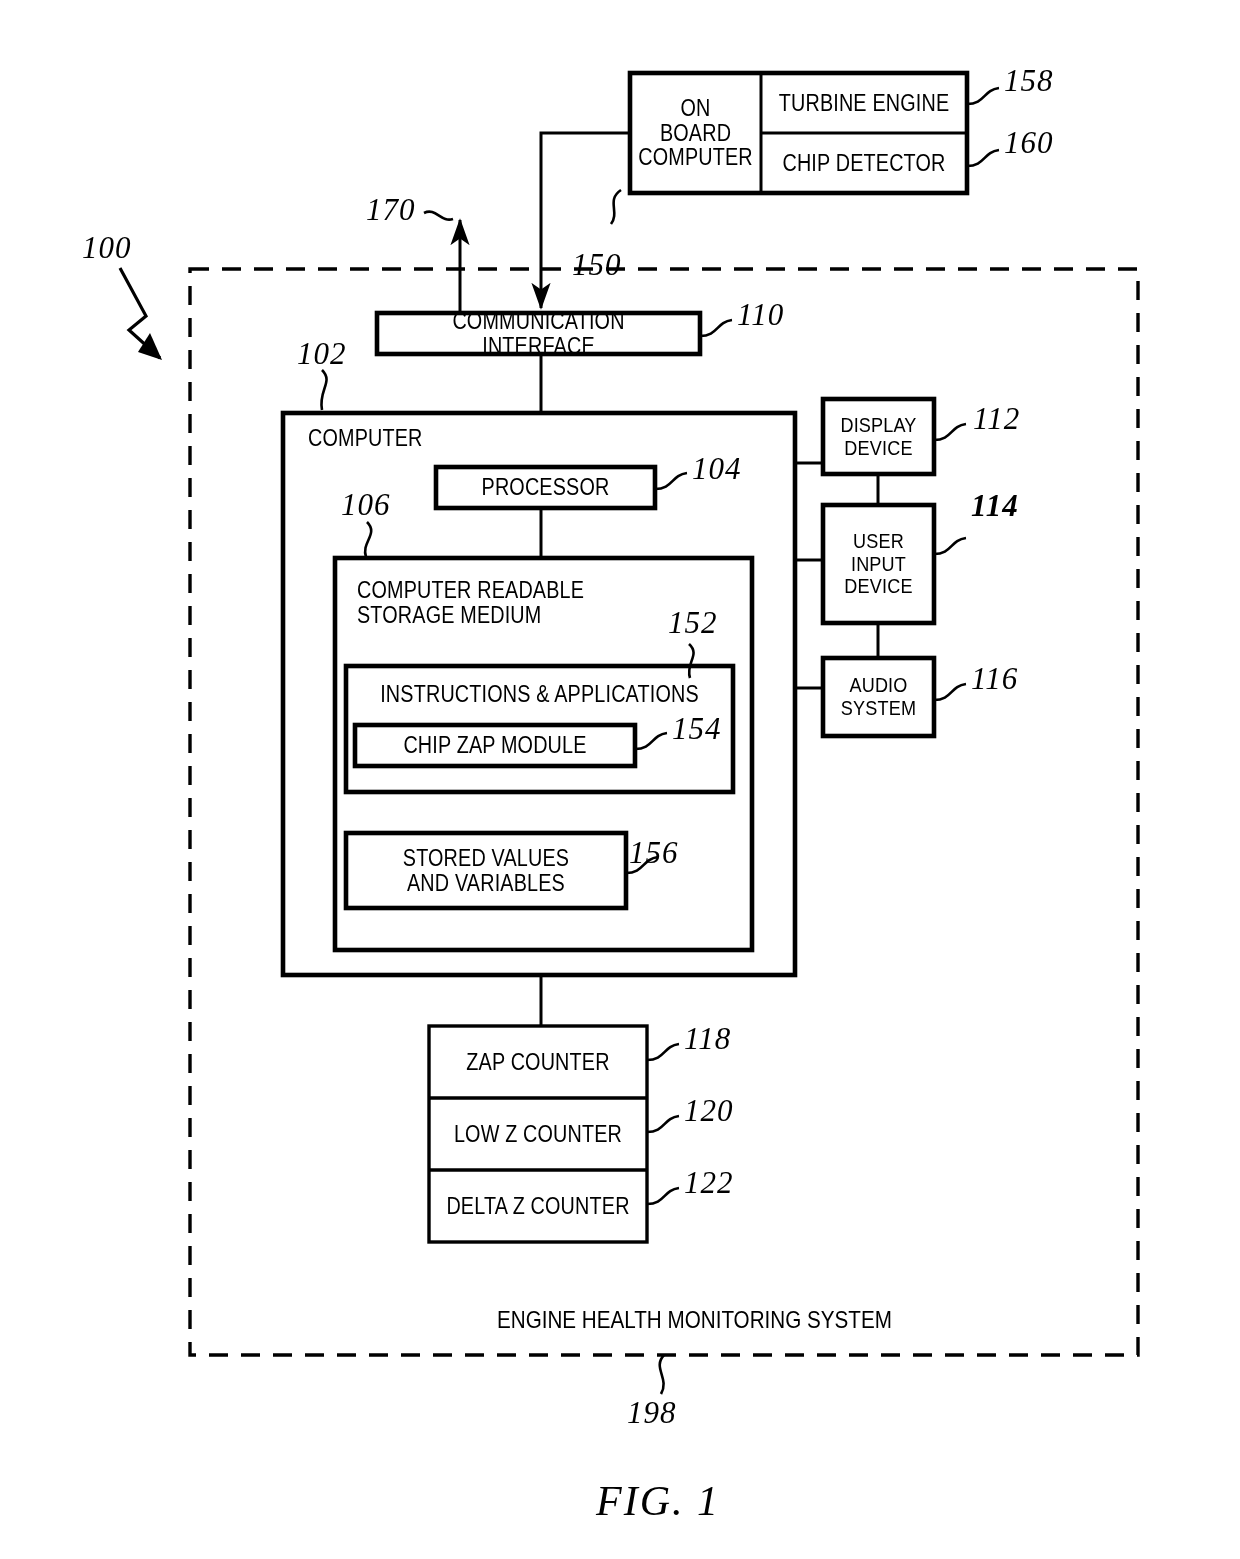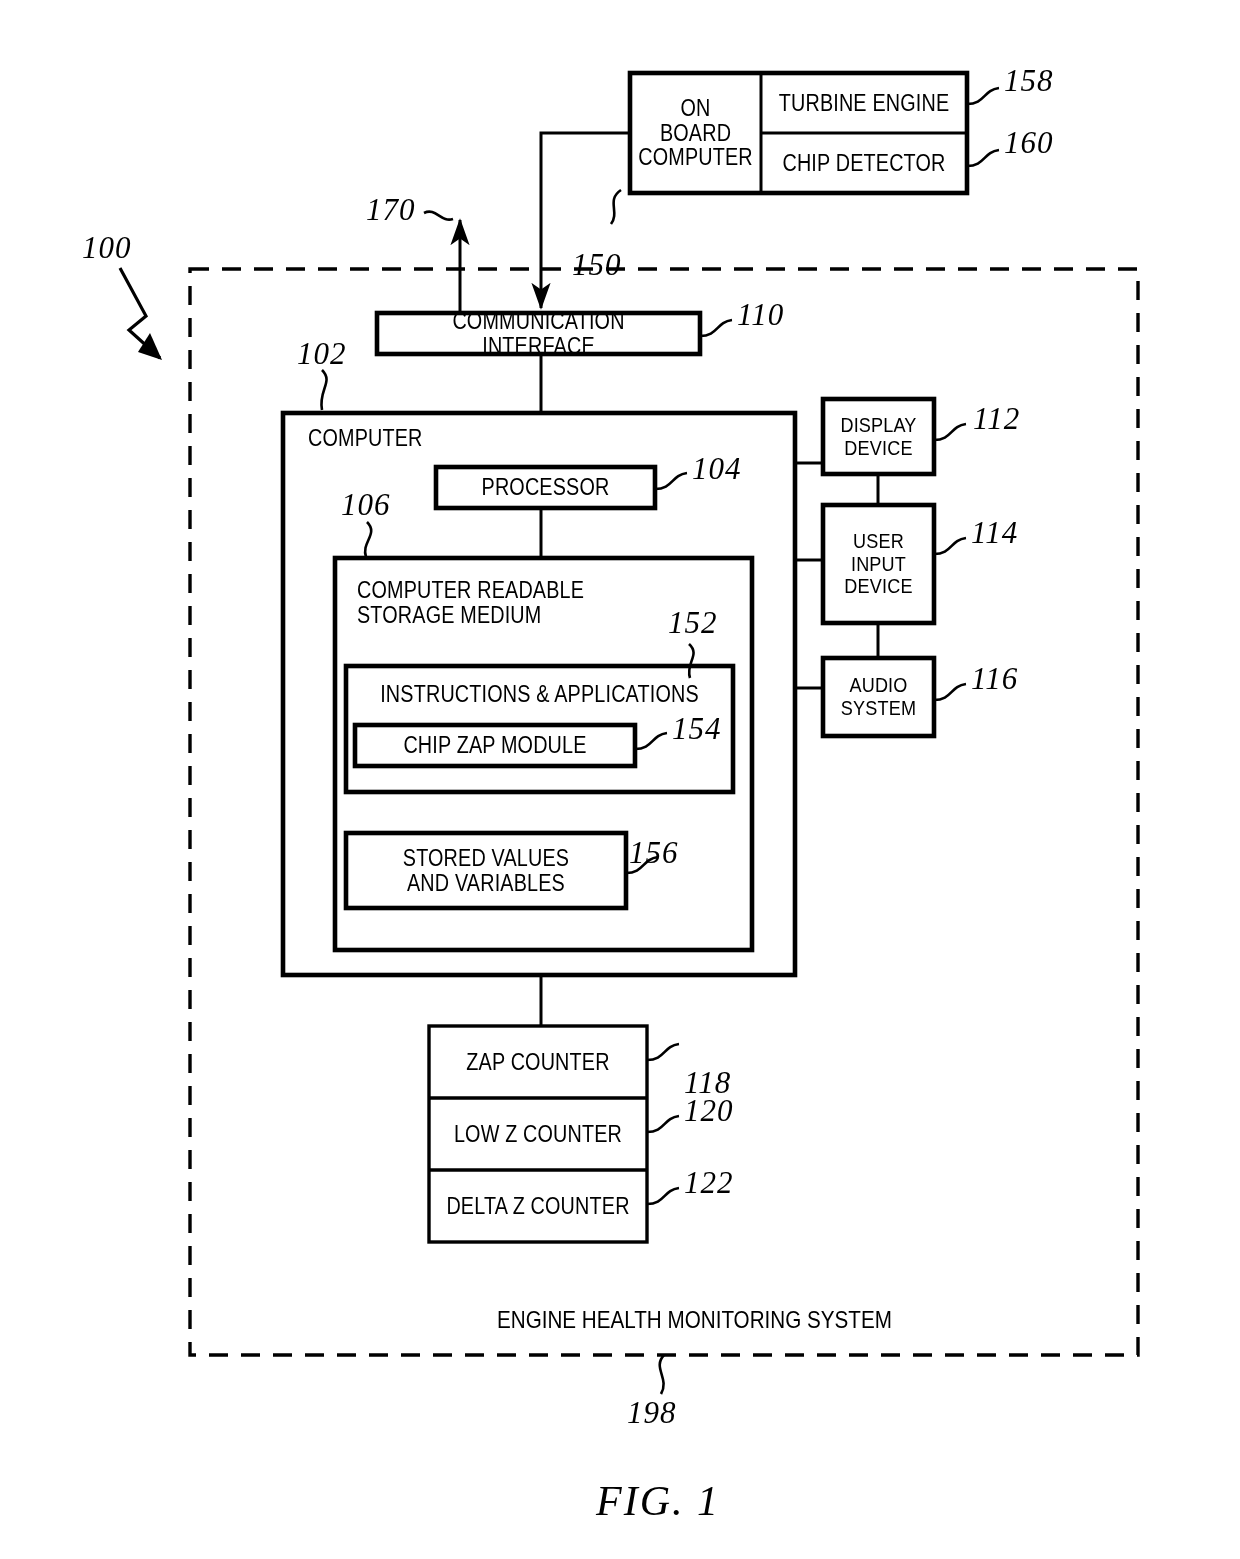--- a/index.html
+++ b/index.html
@@ -205,22 +205,22 @@
   <div class="refnum" style="left:1004px; top:63px;">158</div>
   <div class="refnum" style="left:1004px; top:125px;">160</div>
   <div class="refnum" style="left:737px; top:297px;text-align:center;">110</div>
   <div class="refnum" style="left:297px; top:336px;">102</div>
   <div class="refnum" style="left:692px; top:451px;">104</div>
   <div class="refnum" style="left:341px; top:487px;">106</div>
   <div class="refnum" style="left:668px; top:605px;">152</div>
   <div class="refnum" style="left:672px; top:711px;">154</div>
   <div class="refnum" style="left:629px; top:835px;">156</div>
   <div class="refnum" style="left:929px; top:401px;margin-left:44px;">112</div>
-  <div class="refnum" style="left:971px; top:515px;">114</div>
+  <div class="refnum" style="left:971px; top:488px;font-weight:bold;">114</div>
   <div class="refnum" style="left:971px; top:661px;">116</div>
-  <div class="refnum" style="left:684px; top:1021px;margin-top:44px;">118</div>
+  <div class="refnum" style="left:684px; top:1021px;">118</div>
   <div class="refnum" style="left:684px; top:1093px;">120</div>
   <div class="refnum" style="left:684px; top:1165px;">122</div>
   <div class="refnum" style="left:627px; top:1395px;">198</div>
 
   <div class="figcaption" style="left:596px; top:1477px;text-align:right;">FIG. 1</div>
 
 </div>
 
 </body></html>

